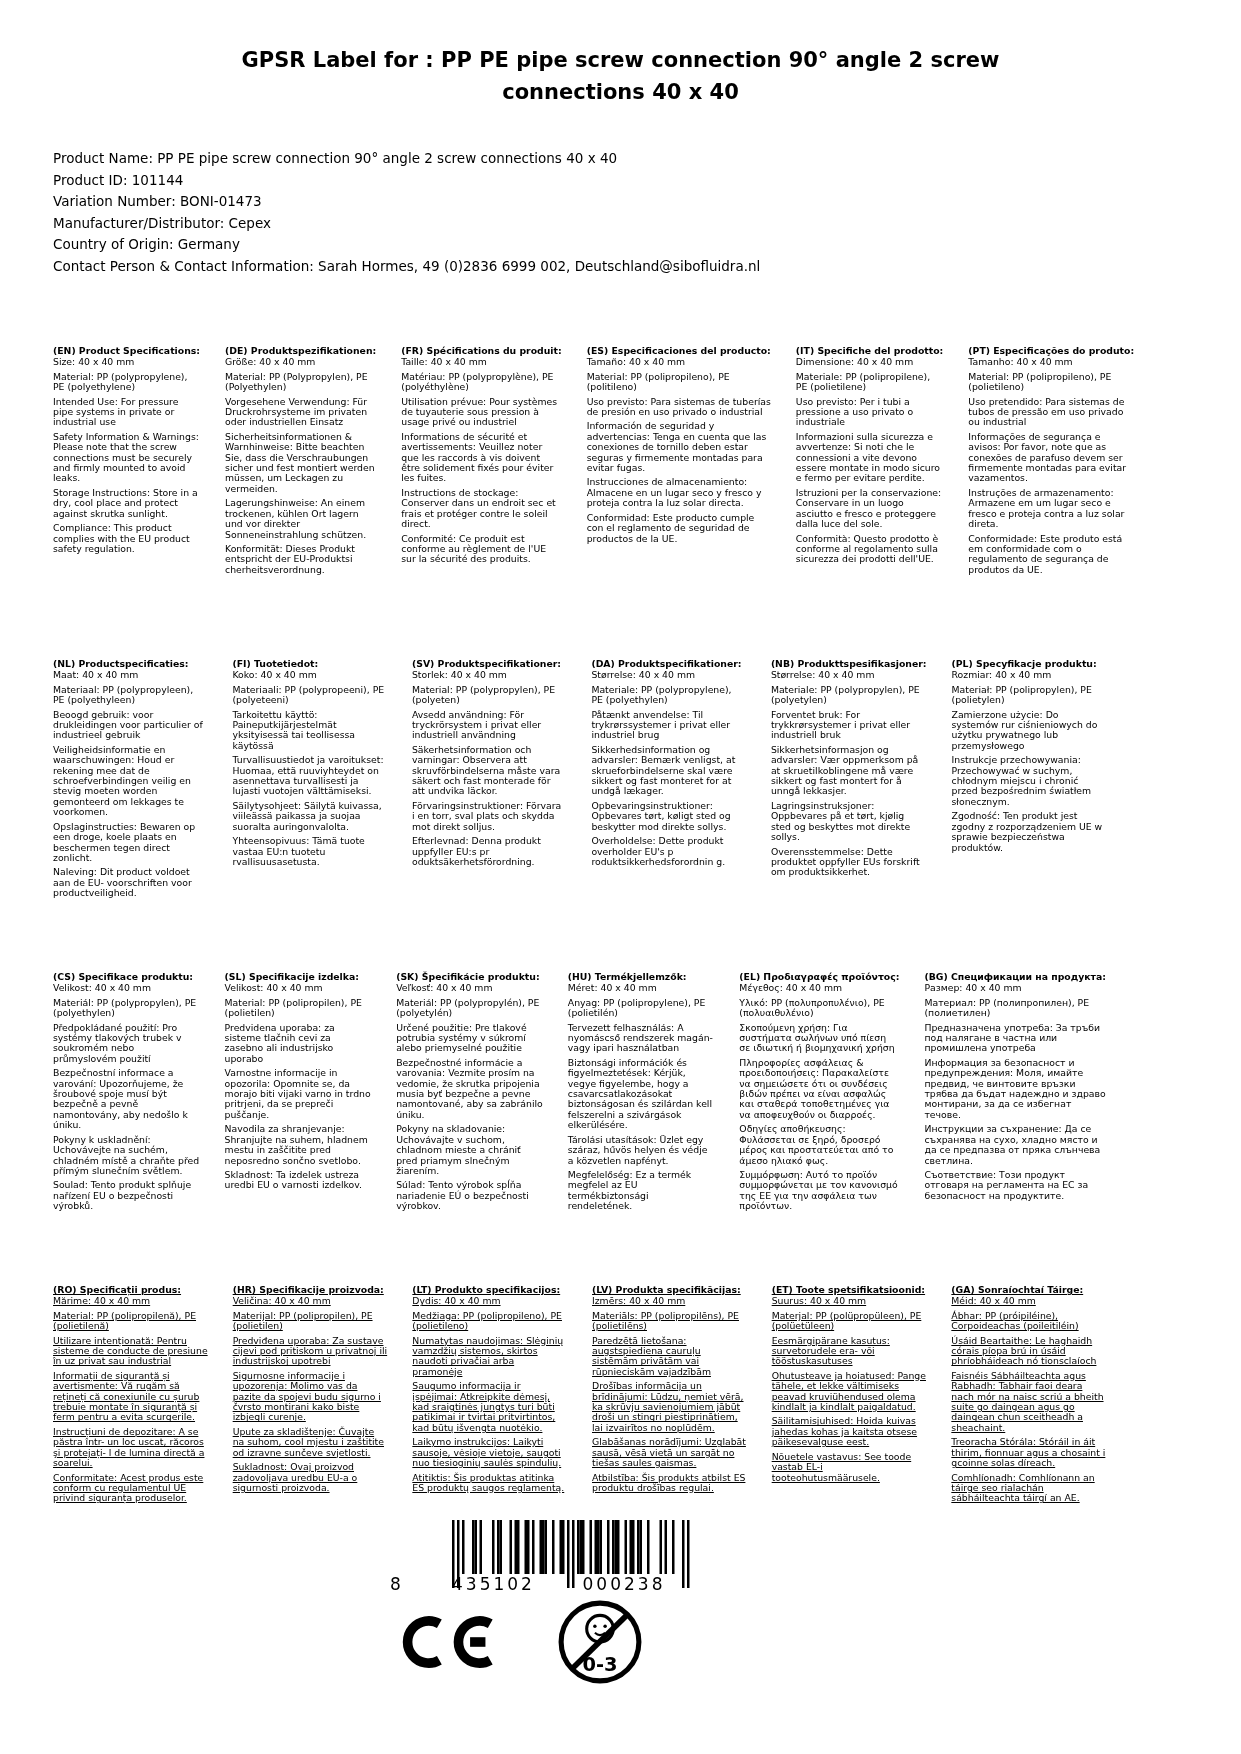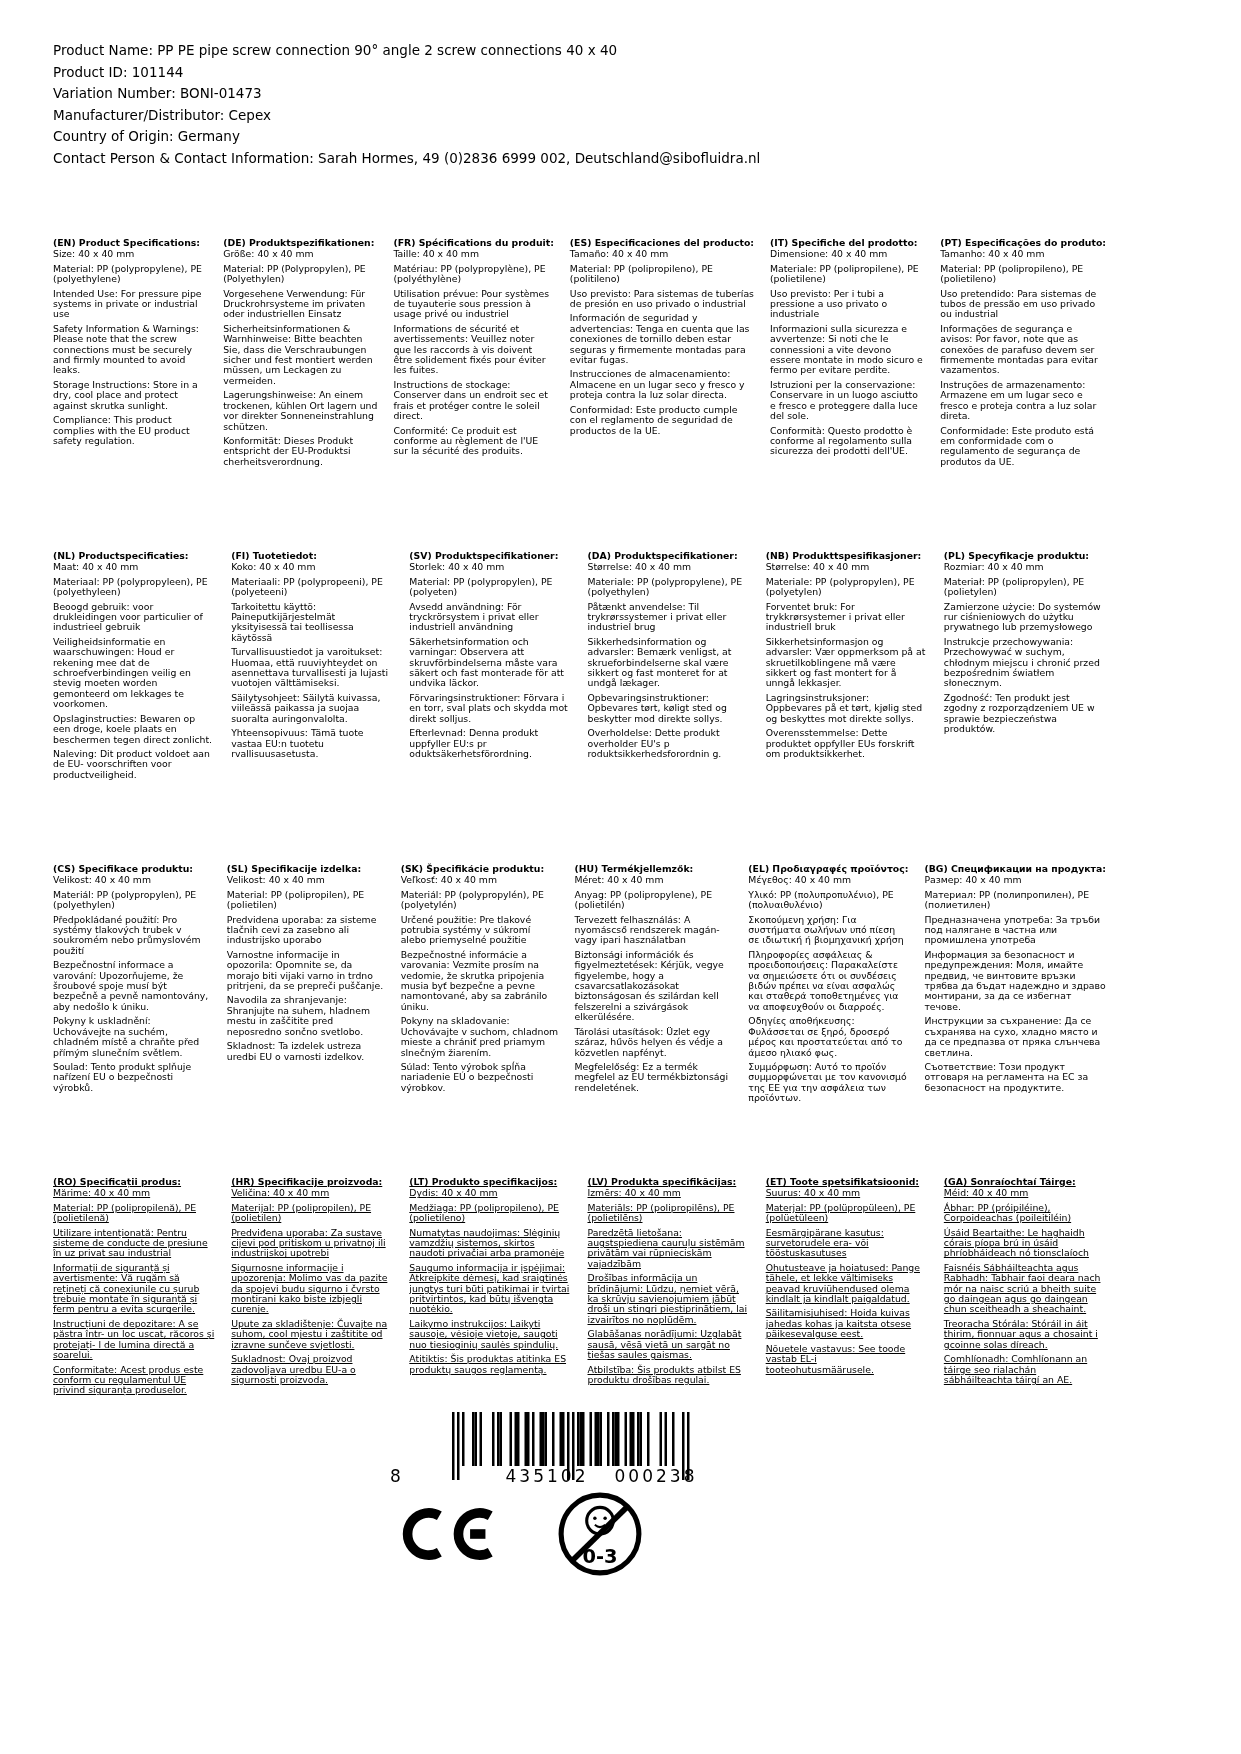--- a/index.html
+++ b/index.html
@@ -12,53 +12,54 @@
   .title {
     margin:44px auto 0; width:840px; text-align:center;
     font-size:21px; line-height:32px; font-weight:700;
   }
   .product-info { margin:40px 0 0 53px; font-size:13.5px; line-height:21.5px; }
   .pi-label { font-weight:400; }
   .pi-value { font-weight:400; }
 
   .lang-grid { margin:69px 0 0 53px; width:1053px; }
   .lang-row {
-    display:grid; grid-template-columns:repeat(6,1fr); column-gap:16px;
+    display:grid; grid-template-columns:repeat(6,1fr); column-gap:25px;
     align-items:start; height:313px;
   }
   .lang-row:last-child { height:auto;text-decoration:underline; }
   .lang-block { overflow:visible; }
   .lang-heading {
     font-size:9.3px; line-height:10.4px; font-weight:700;
     margin:0 0 1px 0; white-space:nowrap;
   }
   .lang-par { font-size:9.3px; line-height:10.4px; margin:0 0 4px 0; }
 
   .bottom { margin:12px 0 0 390px; width:312px; }
   .barcode { position:relative; }
   .barcode svg { display:block; margin-left:62px; }
   .barcode-digits {
     display:flex; margin-top:-14px; position:relative;
     font-size:17px; letter-spacing:3px; line-height:20px;
   }
   .bd-lead { width:62px; text-align:left; }
-  .bd-left { width:126px; text-align:center;margin-left:32px; }
+  .bd-left { width:126px; text-align:left; }
   .bd-right { width:92px; text-align:center; }
 
   .marks {
     display:flex; justify-content:space-between; align-items:center;
     margin-top:4px; padding:0 58px 0 10px;
   }
   .ce-mark svg, .age-mark svg { display:block; }
 </style>
 </head>
 <body>
 
 <div class="page">
 
+  <h1 class="title">GPSR Label for : PP PE pipe screw connection 90° angle 2 screw connections 40 x 40</h1>
 
   <div class="product-info" id="product-info">
       <div class="pi-line"><span class="pi-label">Product Name:</span><span class="pi-value"> PP PE pipe screw connection 90° angle 2 screw connections 40 x 40</span></div>
       <div class="pi-line"><span class="pi-label">Product ID:</span><span class="pi-value"> 101144</span></div>
       <div class="pi-line"><span class="pi-label">Variation Number:</span><span class="pi-value"> BONI-01473</span></div>
       <div class="pi-line"><span class="pi-label">Manufacturer/Distributor:</span><span class="pi-value"> Cepex</span></div>
       <div class="pi-line"><span class="pi-label">Country of Origin:</span><span class="pi-value"> Germany</span></div>
       <div class="pi-line"><span class="pi-label">Contact Person &amp; Contact Information:</span><span class="pi-value"> Sarah Hormes, 49 (0)2836 6999 002, Deutschland@sibofluidra.nl</span></div>
     </div>
 

